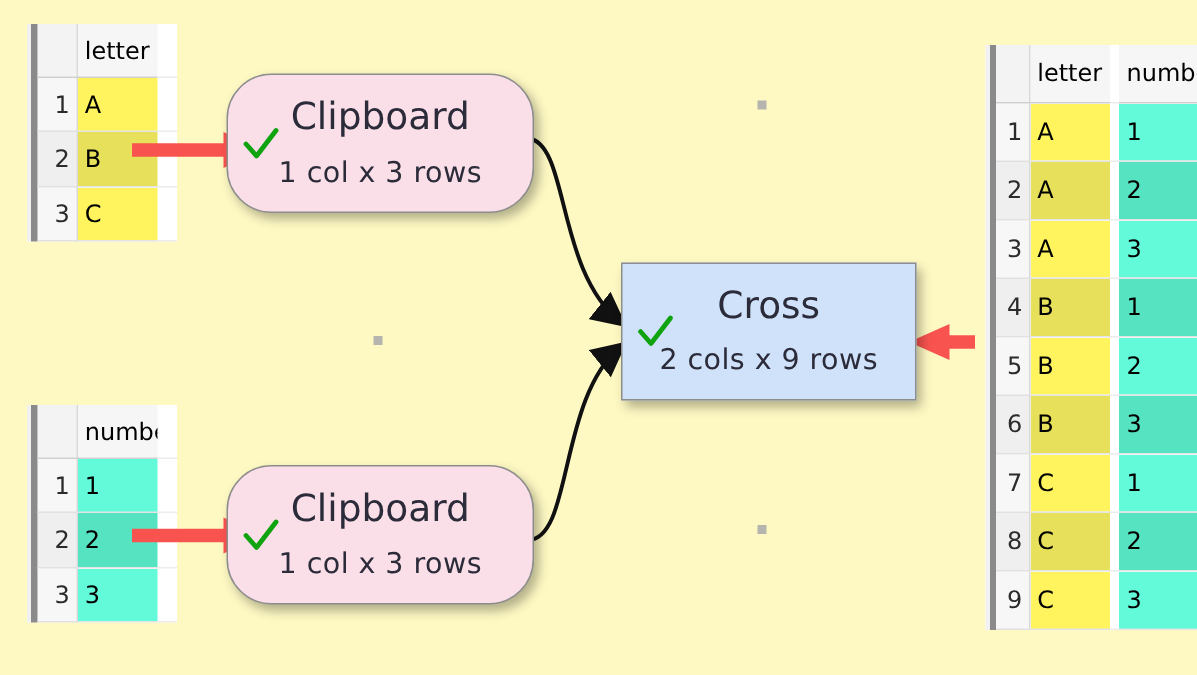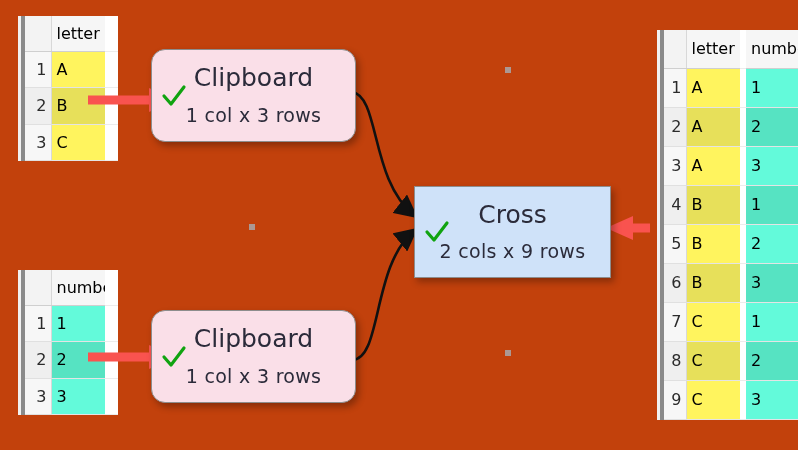--- a/index.html
+++ b/index.html
@@ -7,21 +7,21 @@
     padding: 0;
     background: #ffffff;
   }
   body {
     font-family: "DejaVu Sans", sans-serif;
   }
   #canvas {
     position: relative;
     width: 798px;
     height: 450px;
-    background: #c2410c;
+    background: #fef9c3;
     overflow: hidden;
   }
 
   
   .grid-dot {
     position: absolute;
     width: 6px;
     height: 6px;
     background: #a8a8ac;
     opacity: 0.85;
@@ -100,21 +100,21 @@
     position: absolute;
     box-sizing: border-box;
     display: flex;
     flex-direction: column;
     align-items: center;
     justify-content: center;
   }
   .node-clipboard {
     background: #fadfe8;
     border: 1px solid #8d8d8d;
-    border-radius: 14px;
+    border-radius: 30px;
     box-shadow: 3px 4px 7px rgba(0,0,0,0.30);
   }
   .node-cross {
     background: #cfe2f9;
     border: 1px solid #8d8d8d;
     border-radius: 0;
     box-shadow: 3px 4px 7px rgba(0,0,0,0.30);
   }
   .node-title {
     font-size: 25px;
@@ -340,21 +340,21 @@
   </div>
 
   <div class="node node-clipboard" style="left:151px; top:310px; width:205px; height:93px;">
     <svg class="node-check" viewBox="0 0 26 26">
       <path d="M3,13 L10,21 L23,4" fill="none" stroke="#10a310" stroke-width="3.2" stroke-linecap="round" stroke-linejoin="round"></path>
     </svg>
     <div class="node-title">Clipboard</div>
     <div class="node-sub">1 col x 3 rows</div>
   </div>
 
-  <div class="node node-cross" style="left:414px; top:186px; width:197px; height:92px;">
+  <div class="node node-cross" style="left:414px; top:175px; width:197px; height:92px;">
     <svg class="node-check" viewBox="0 0 26 26">
       <path d="M3,13 L10,21 L23,4" fill="none" stroke="#10a310" stroke-width="3.2" stroke-linecap="round" stroke-linejoin="round"></path>
     </svg>
     <div class="node-title">Cross</div>
     <div class="node-sub">2 cols x 9 rows</div>
   </div>
 
 </div>
 
 </body></html>

